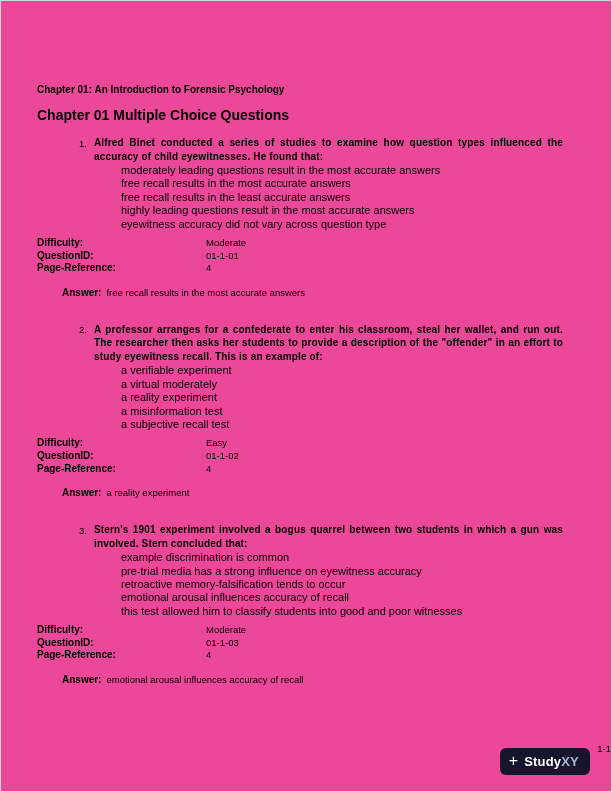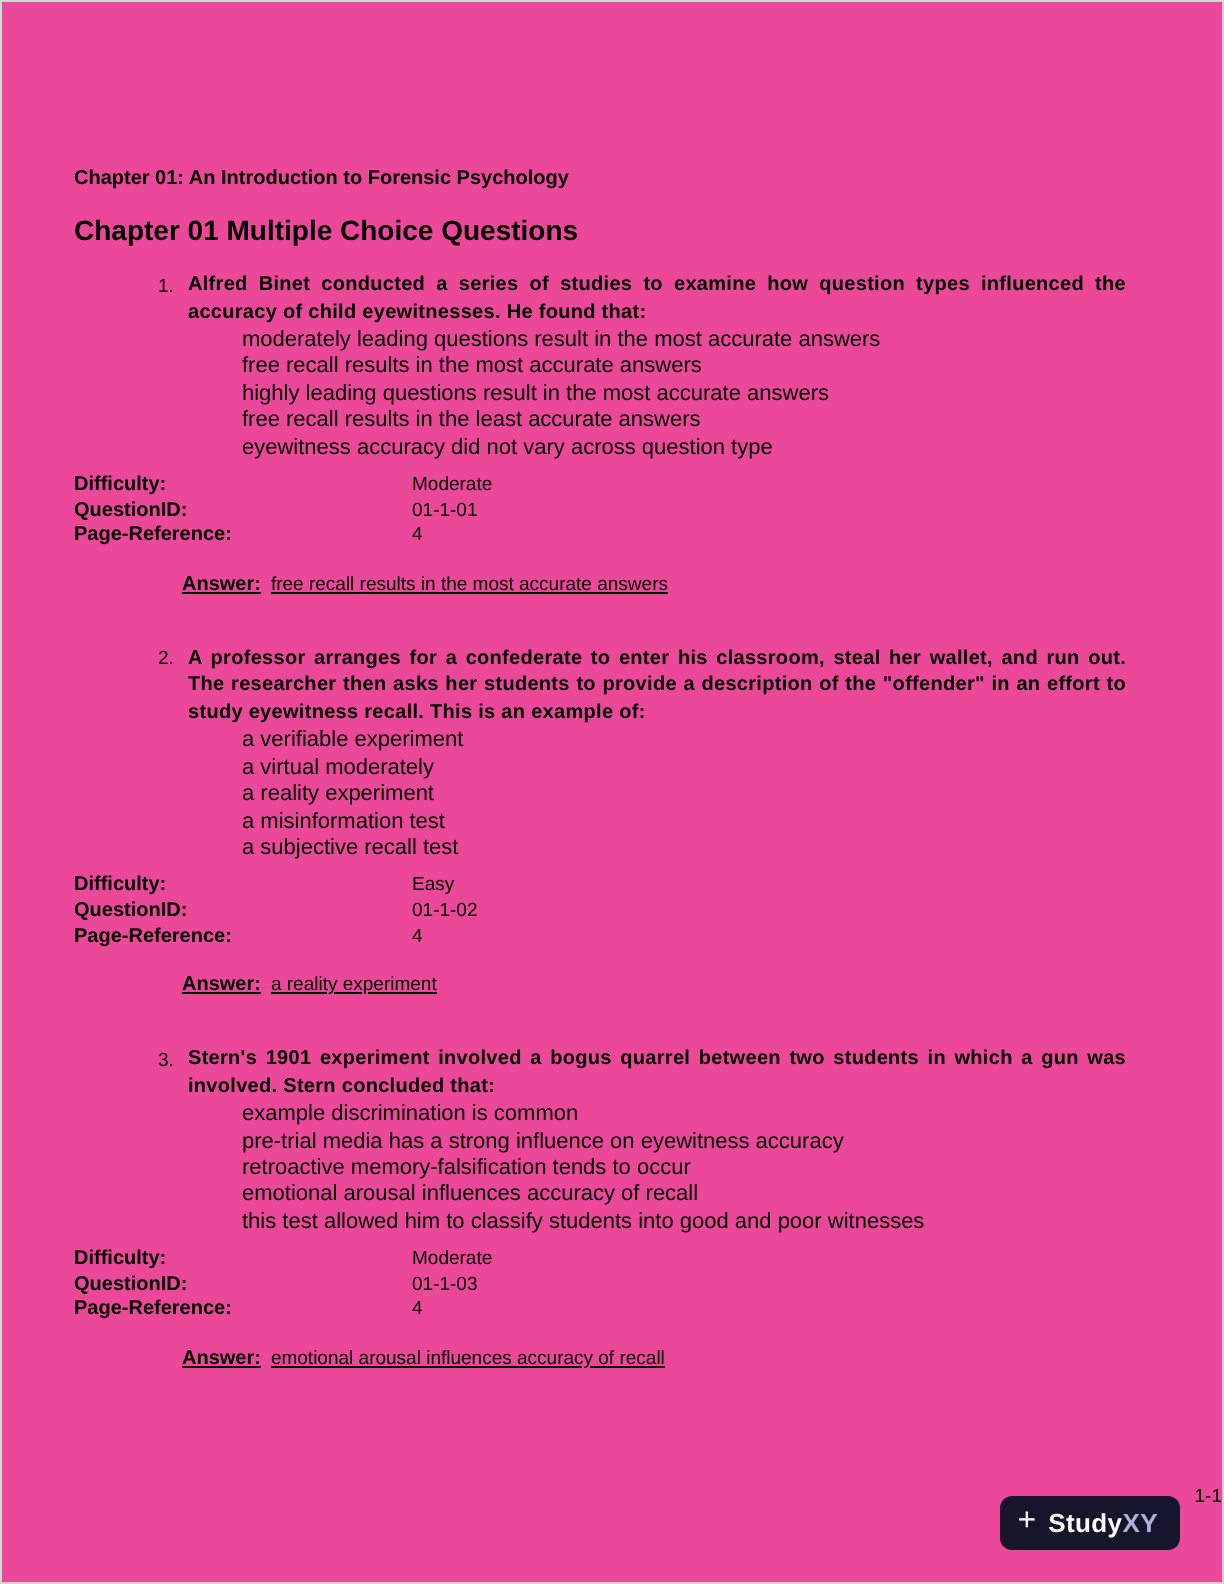--- a/index.html
+++ b/index.html
@@ -49,22 +49,22 @@
   .meta-row {
     display: flex;
     font-size: 9.5px; line-height: 12.6px;
   }
   .meta-label {
     flex: 0 0 129px;
     font-size: 10px; font-weight: bold;
   }
   .meta-value { flex: 1; padding-left: 40px; }
   .answer-row {
-    margin-left: 54px; margin-top: 11px;
-    font-size: 9.5px; line-height: 13px; text-decoration: underline;
+    margin-left: 25px; margin-top: 11px;
+    font-size: 9.5px; line-height: 13px;
   }
   .answer-label { font-size: 10px; font-weight: bold; margin-right: 5px; }
   .q-gap { height: 10px; }
   .footer-page-num {
     position: absolute;
     left: 16px; right: 0; bottom: 37px;
     text-align: right;
     font-size: 9.5px;
   }
   .logo-badge {
@@ -97,22 +97,22 @@
   <div class="doc-subtitle">Chapter 01 Multiple Choice Questions</div>
 
   <div class="question">
     <div class="q-row">
       <span class="q-num">1.</span>
       <div class="q-text">Alfred Binet conducted a series of studies to examine how question types influenced the accuracy of child eyewitnesses. He found that:</div>
     </div>
     <div class="options">
       <div class="option">moderately leading questions result in the most accurate answers</div>
       <div class="option">free recall results in the most accurate answers</div>
+      <div class="option">free recall results in the least accurate answers</div>
       <div class="option">highly leading questions result in the most accurate answers</div>
-      <div class="option">free recall results in the least accurate answers</div>
       <div class="option">eyewitness accuracy did not vary across question type</div>
     </div>
     <div class="meta">
       <div class="meta-row">
         <span class="meta-label">Difficulty:</span>
         <span class="meta-value">Moderate</span>
       </div>
       <div class="meta-row">
         <span class="meta-label">QuestionID:</span>
         <span class="meta-value">01-1-01</span>

